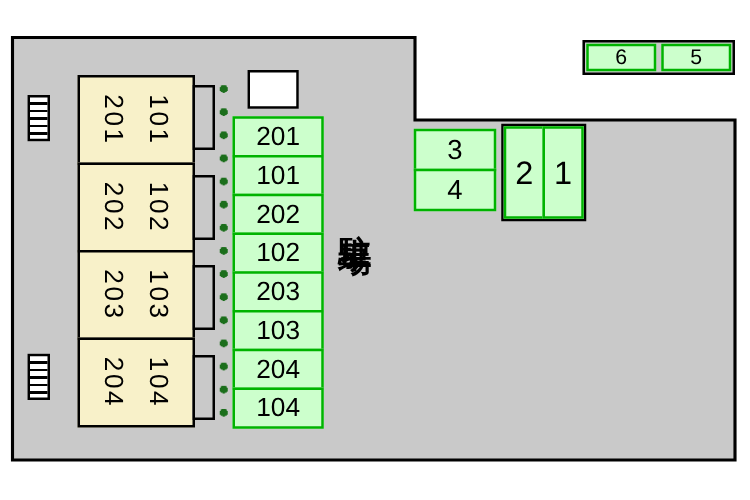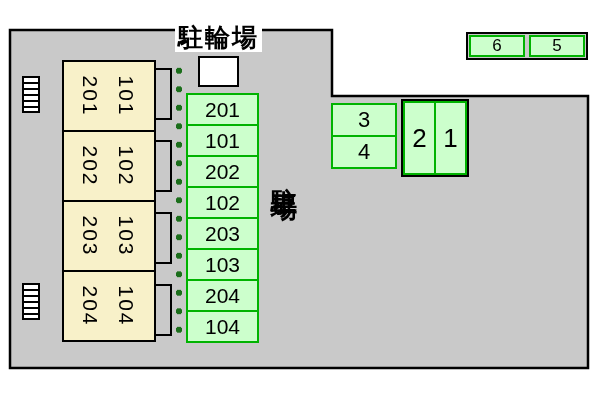--- a/index.html
+++ b/index.html
@@ -140,21 +140,20 @@
     </div>
   </div>
 
   <div class="tab t1"></div>
   <div class="tab t2"></div>
   <div class="tab t3"></div>
   <div class="tab t4"></div>
 
   <div class="dots"></div>
 
-  <div class="bike-label">駐輪場</div>
   <div class="bike-box"></div>
 
   <div class="pcol">
     <div class="pcell">201</div>
     <div class="pcell">101</div>
     <div class="pcell">202</div>
     <div class="pcell">102</div>
     <div class="pcell">203</div>
     <div class="pcell">103</div>
     <div class="pcell">204</div>

